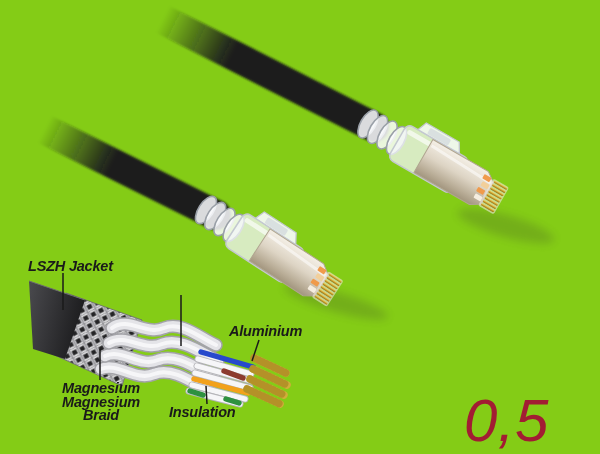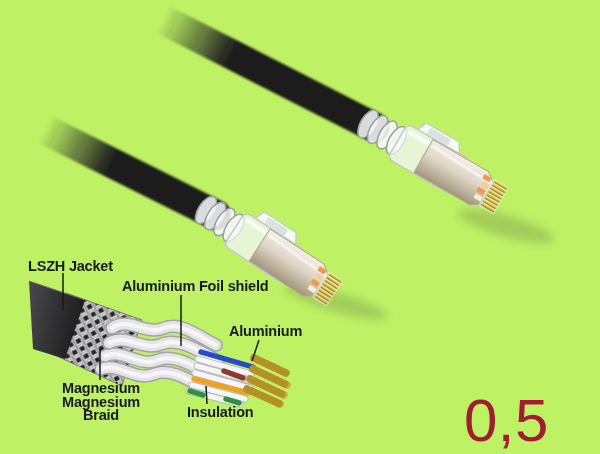--- a/index.html
+++ b/index.html
@@ -1,32 +1,32 @@
 <!DOCTYPE html>
 <html><head>
 <meta charset="utf-8">
 <style>
   html,body{margin:0;padding:0;background:#fff;}
   .scene{
-    position:relative;width:600px;height:454px;background:#bef264;
-    overflow:hidden;font-family:"Liberation Sans",sans-serif;
+    position:relative;width:600px;height:454px;background:#84cc16;
+    overflow:hidden;font-family:"Liberation Sans",sans-serif;font-style:italic;
   }
   .scene svg{position:absolute;left:0;top:0;}
   .lbl{
     position:absolute;color:#1a1a1a;font-size:14.5px;font-weight:600;
     letter-spacing:-0.2px;white-space:nowrap;line-height:14px;
   }
   .lbl-braid{
     left:56px;top:382px;width:90px;text-align:center;
     white-space:normal;line-height:13.5px;
   }
   .lbl-jacket{left:28px;top:259px;}
   .lbl-foil{left:122px;top:279px;}
   .lbl-conductor{left:229px;top:324px;}
-  .lbl-insulation{left:187px;top:405px;}
+  .lbl-insulation{left:169px;top:405px;}
   .length-label{
     position:absolute;left:464px;top:396px;color:#A21D33;
     font-size:60px;font-weight:400;letter-spacing:0.5px;line-height:50px;
   }
 </style>
 </head>
 <body>
 
 <div class="scene">
 
@@ -173,19 +173,18 @@
         <line x1="63" y1="273" x2="63" y2="310"></line>
         <line x1="181" y1="295" x2="181" y2="346"></line>
         <line x1="259" y1="340" x2="252" y2="361"></line>
         <line x1="100" y1="380" x2="100" y2="349"></line>
         <line x1="207" y1="404" x2="206" y2="386"></line>
       </g>
     </g>
   </svg>
 
   <span class="lbl lbl-jacket">LSZH Jacket</span>
-  <span class="lbl lbl-foil">Aluminium Foil shield</span>
   <span class="lbl lbl-conductor">Aluminium</span>
   <span class="lbl lbl-braid">Magnesium Magnesium Braid</span>
   <span class="lbl lbl-insulation">Insulation</span>
 
   <span class="length-label" style="color: rgb(162, 29, 51);">0,5 m</span>
 </div>
 
 </body></html>

